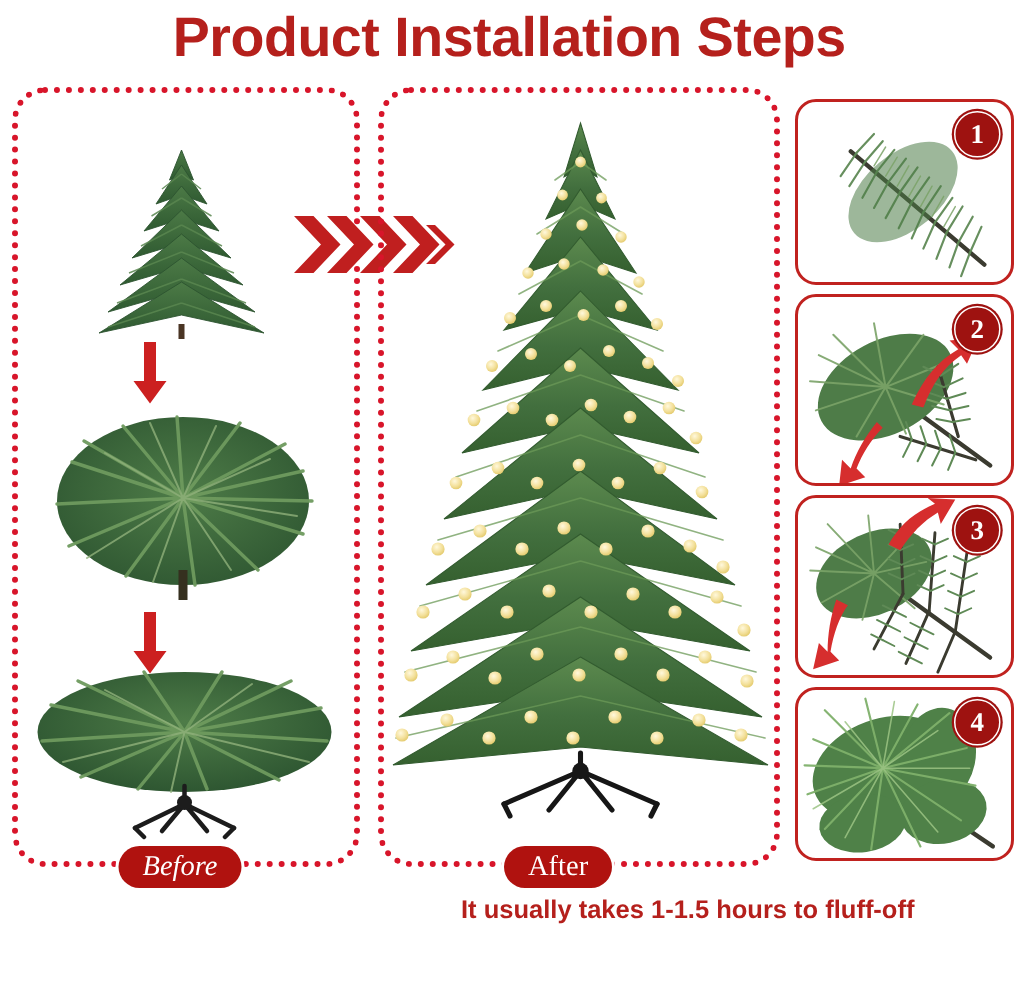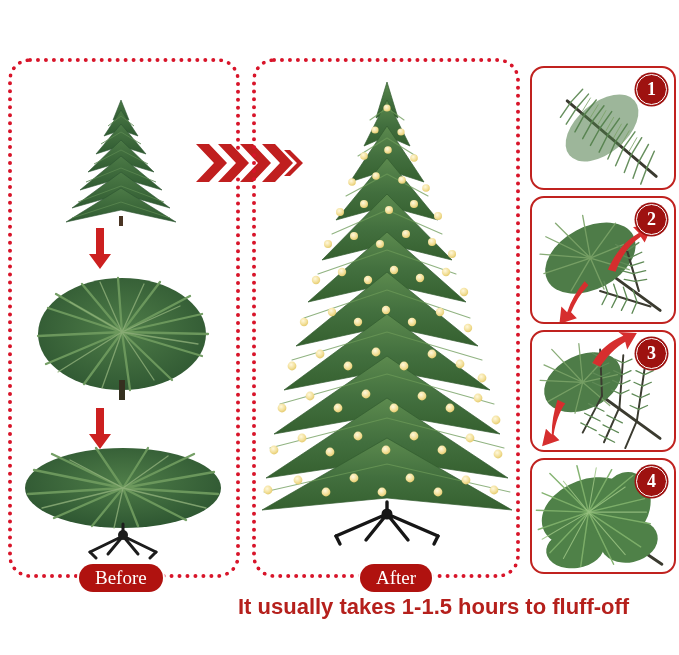--- a/index.html
+++ b/index.html
@@ -51,32 +51,32 @@
     color: #ffffff;
     font-family: "Liberation Serif", serif;
     font-size: 19px;
     line-height: 28px;
     height: 28px;
     text-align: center;
     border-radius: 14px;
     padding: 0 16px;
     box-shadow: 0 0 0 2px #ffffff;
   }
-  #badge-before { left: 79px;  top: 564px; }
-  #badge-after  { left: 360px; top: 564px; }
+  #badge-before { left: 79px;  top: 564px; font-style: italic; }
+  #badge-after  { left: 336px; top: 564px; }
 
   
   #caption {
     position: absolute;
     left: 238px;
     top: 594px;
     width: 441px;
-    text-align: left;
+    text-align: center;
     color: #B5201C;
-    font-size: 22px;
+    font-size: 17px;
     font-weight: bold;
     line-height: 26px;
   }
 
   
   .tree-stage { position: absolute; }
 
   
   .down-arrow { position: absolute; }
 
@@ -135,20 +135,21 @@
     top: 78px;
     width: 258px;
     height: 470px;
   }
 </style>
 </head>
 <body>
 
 <div id="page">
 
+  <div id="title">Product Installation Steps</div>
 
   <div id="panel-before" class="dotted-panel"></div>
 
   <div class="tree-stage" style="left:46px; top:96px; width:150px; height:130px;">
     <svg width="150" height="130" viewBox="0 0 150 130">
       <defs>
         <linearGradient id="nt1" x1="0" y1="0" x2="0" y2="1">
           <stop offset="0%" stop-color="#4C7A46"></stop>
           <stop offset="100%" stop-color="#2F5A31"></stop>
         </linearGradient>

